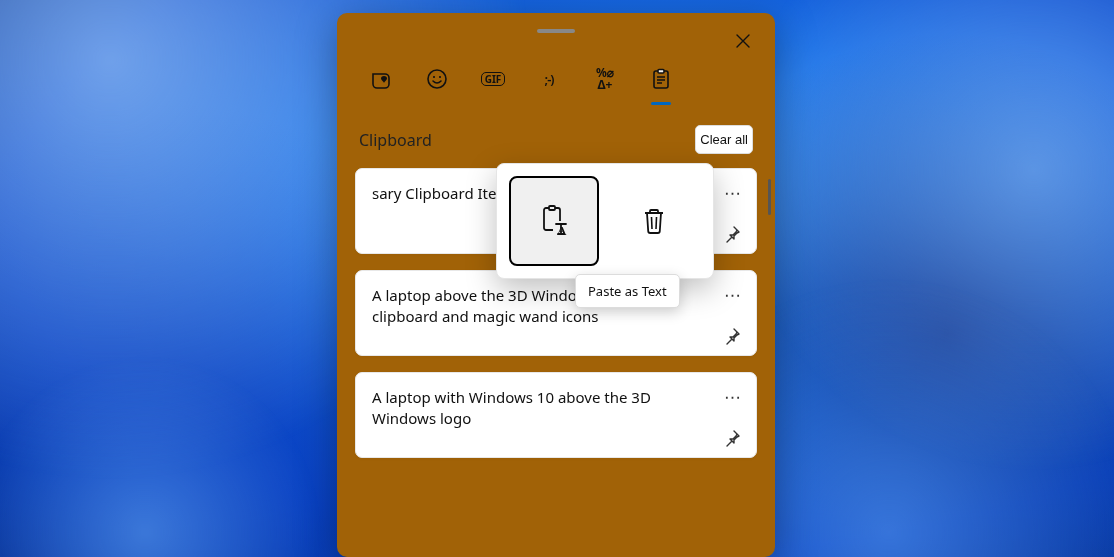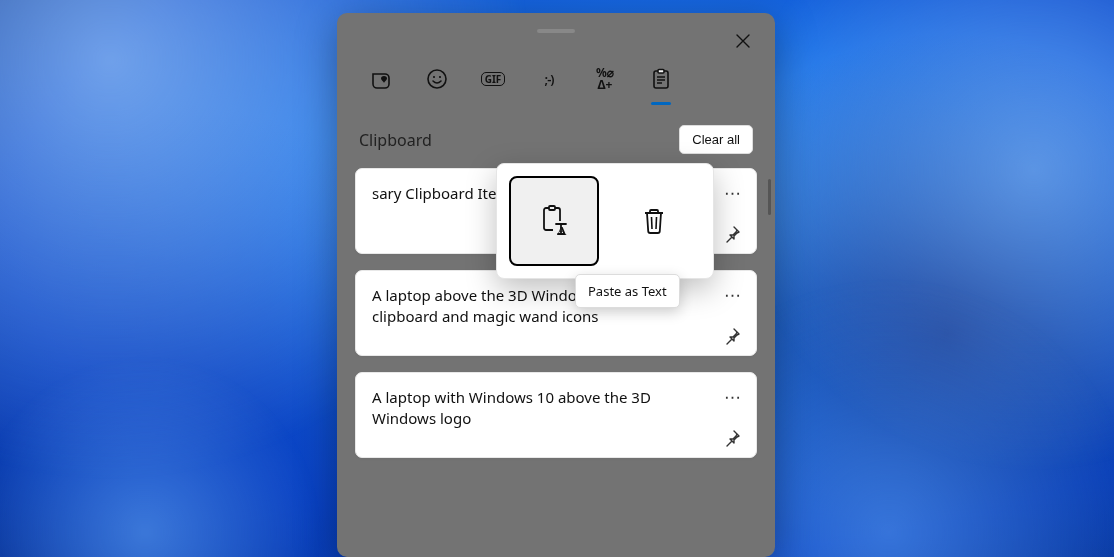--- a/index.html
+++ b/index.html
@@ -19,21 +19,21 @@
   .swirl.s2 { width:700px; height:700px; right:-200px; top:-180px;
     background: radial-gradient(circle at 60% 50%, rgba(150,200,255,0.55), transparent 55%); }
   .swirl.s3 { width:650px; height:650px; right:-100px; bottom:-300px;
     background: radial-gradient(circle at 50% 50%, rgba(100,170,255,0.5), transparent 55%); }
   .swirl.s4 { width:450px; height:450px; left:-80px; bottom:-200px;
     background: radial-gradient(circle at 50% 50%, rgba(120,190,255,0.45), transparent 55%); }
 
   
   .panel {
     position:absolute; left:337px; top:13px; width:438px; height:544px;
-    background:#737373; border-radius:10px; box-shadow:0 10px 40px rgba(0,0,0,.35);
+    background:#a16207; border-radius:10px; box-shadow:0 10px 40px rgba(0,0,0,.35);
     padding:0; overflow:hidden;
   }
   .drag-handle { width:38px; height:4px; background:#888; border-radius:2px;
     margin:16px auto 0; }
   .close-btn { position:absolute; top:14px; right:18px; width:28px; height:28px;
     display:flex; align-items:center; justify-content:center; cursor:pointer;
     border-radius:4px; }
 
   .tabs { display:flex; gap:24px; padding:28px 28px 0; align-items:center; }
   .tab { width:32px; height:36px; display:flex; align-items:center; justify-content:center;
@@ -43,21 +43,21 @@
   .tab .kao { font-size:13px; font-weight:600; letter-spacing:-1px;}
   .tab .sym { font-size:12px; font-weight:700; line-height:1; text-align:center; }
   .tab.active::after { content:""; position:absolute; bottom:-8px; left:50%;
     transform:translateX(-50%); width:20px; height:3px; background:#0067c0;
     border-radius:2px; }
 
   .section-head { display:flex; align-items:center; justify-content:space-between;
     padding:28px 22px 14px;gap:32px; }
   .section-title { font-size:16px; color:#222; }
   .clear-btn { background:#fff; border:1px solid #ddd; border-radius:5px;
-    padding:6px 12px; font-size:13px; cursor:pointer; color:#111; }
+    padding:6px 4px; font-size:13px; cursor:pointer; color:#111; }
   .scroll-ind { position:absolute; right:4px; top:166px; width:3px; height:36px;
     background:#555; border-radius:2px; }
 
   .items { padding:0 18px; display:flex; flex-direction:column; gap:16px; }
   .card { background:#fff; border:1px solid #e8e8e8; border-radius:7px;
     padding:14px 16px 12px; position:relative; min-height:86px;
     box-shadow:0 1px 3px rgba(0,0,0,.04); }
   .card.first { overflow:visible; }
   .card .text { font-size:15px; color:#111; line-height:1.4; max-width:340px; }
   .card .more { position:absolute; top:12px; right:14px; cursor:pointer;

